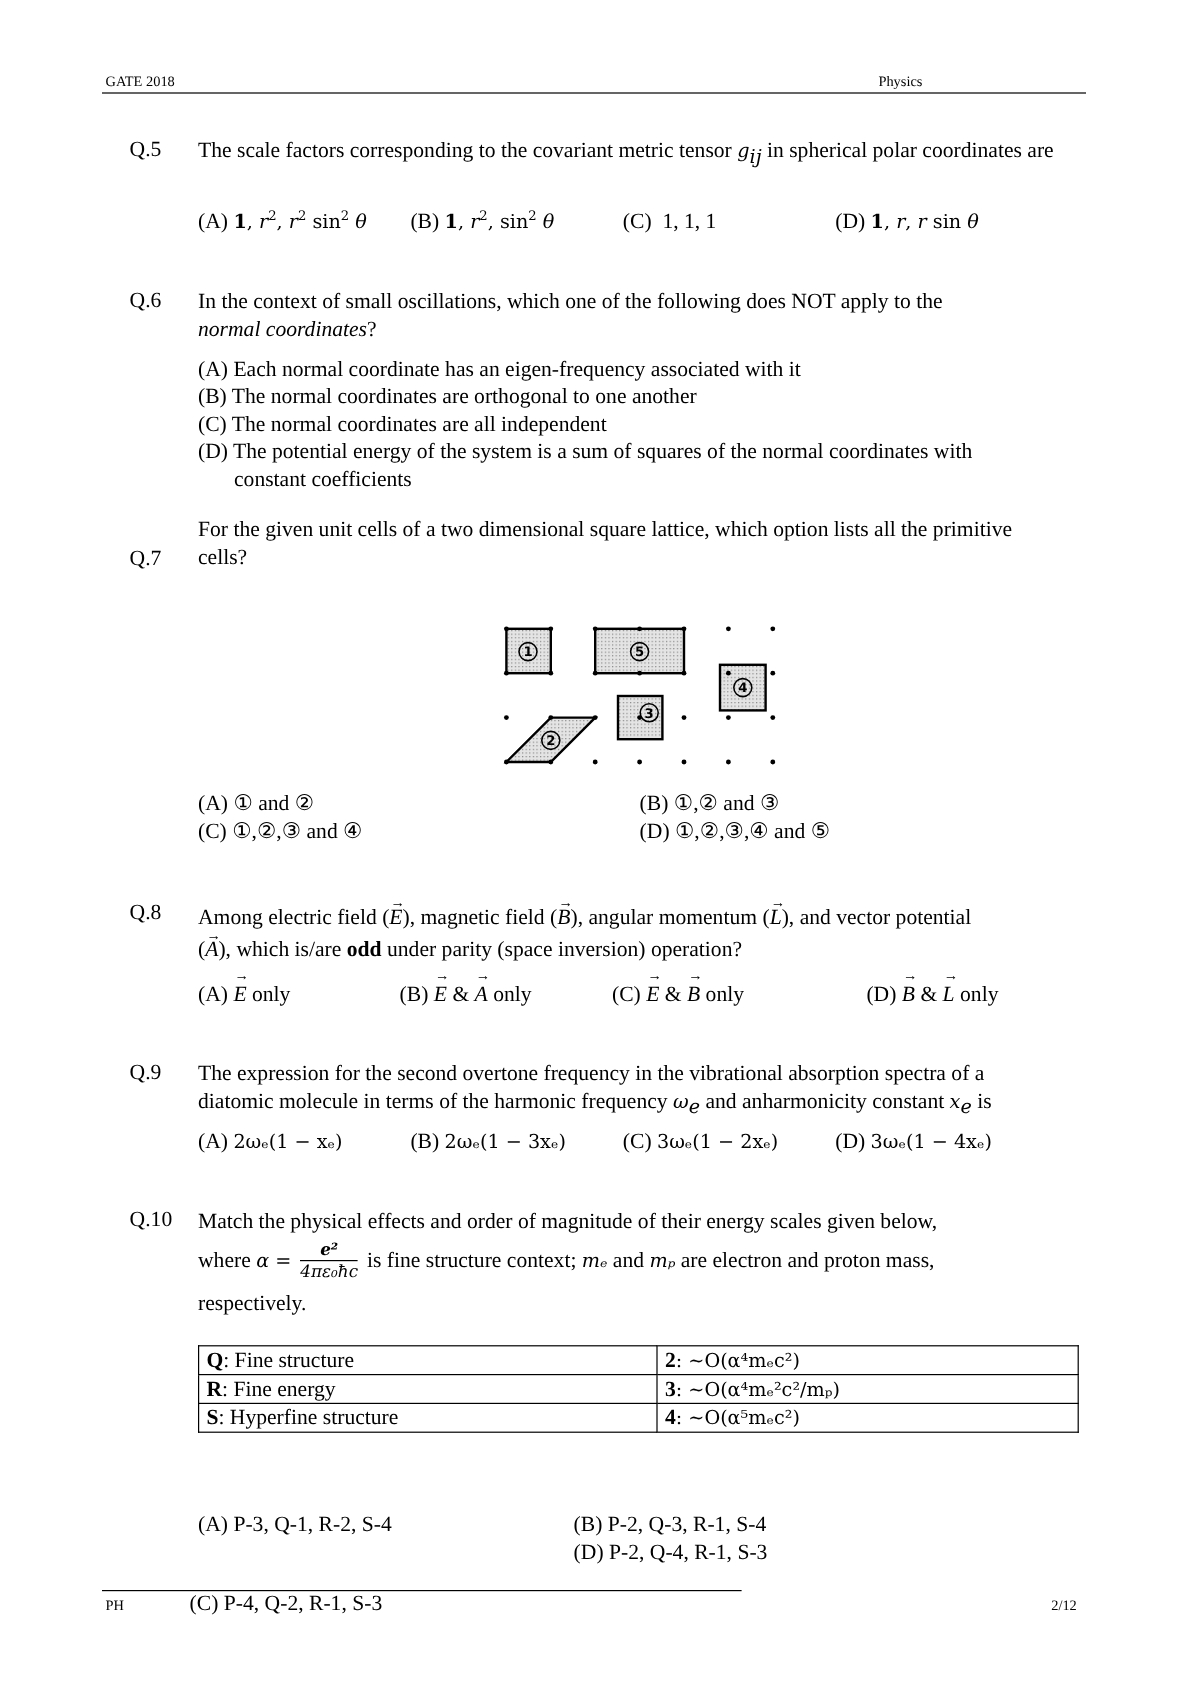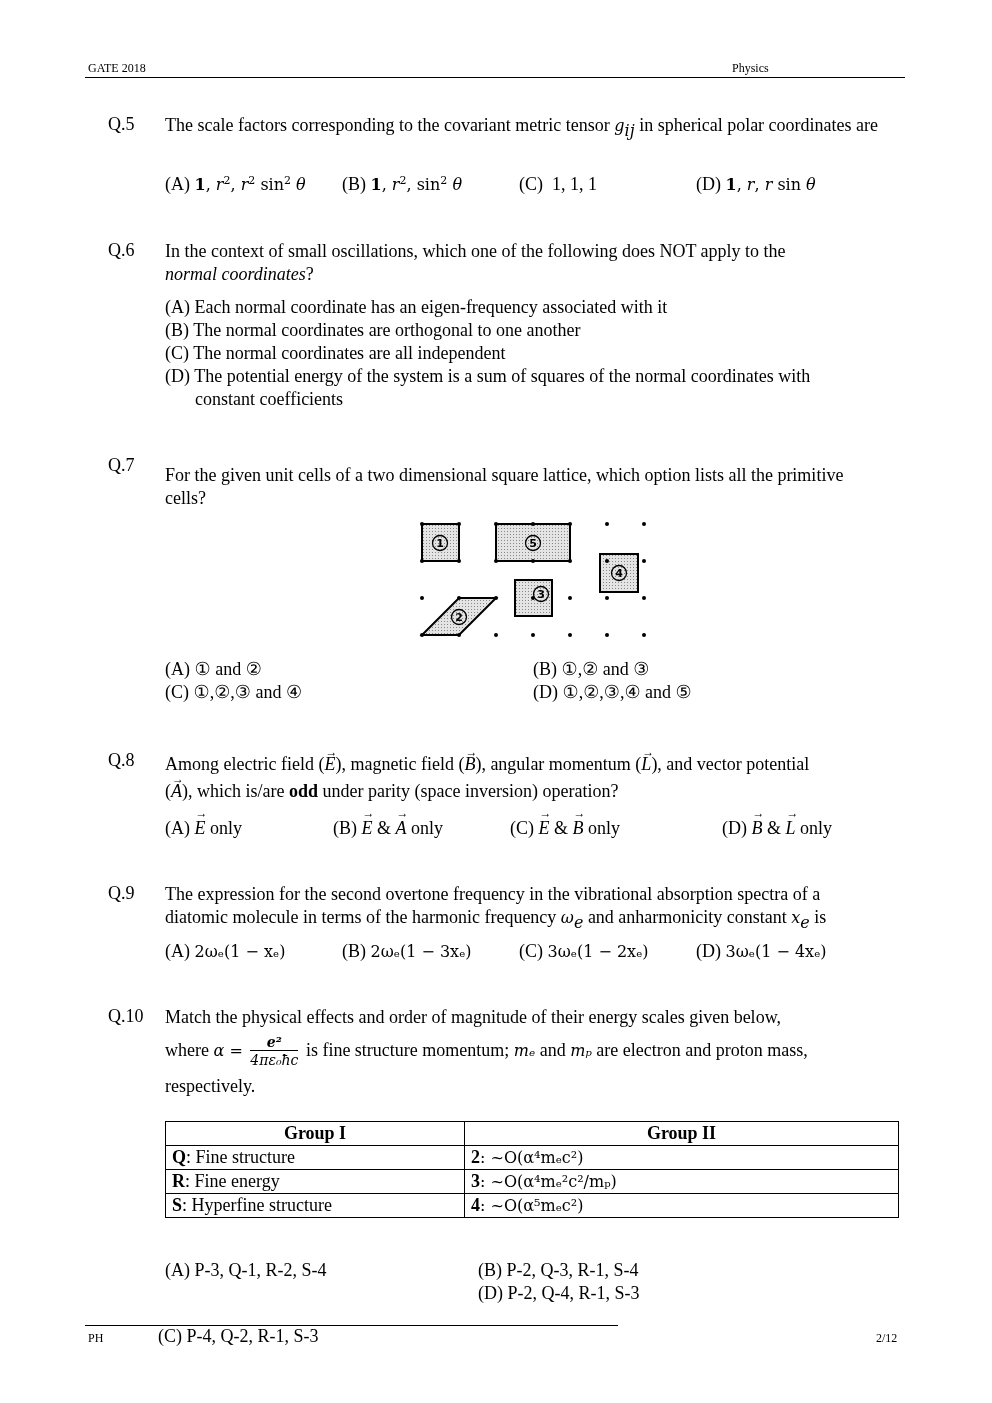--- a/index.html
+++ b/index.html
@@ -73,21 +73,21 @@
   </div>
   <div class="opt" style="left:165px; top:366px;">
     <span>(D)</span>
     <span>The potential energy of the system is a sum of squares of the normal coordinates with</span>
   </div>
   <div class="opt" style="left:195px; top:389px;">constant coefficients</div>
 </div>
 
 <div>
   <div class="qnum" style="top:455px;">Q.7</div>
-  <div class="qtext" style="top:464px; width:700px;">For the given unit cells of a two dimensional square lattice, which option lists all the primitive cells?</div>
+  <div class="qtext" style="top:430px; width:700px;">For the given unit cells of a two dimensional square lattice, which option lists all the primitive cells?</div>
 
   <svg class="abs" style="left:410px; top:512px;" width="250" height="136" viewBox="410 512 250 136">
     <defs>
       <pattern id="dots" width="3" height="3" patternUnits="userSpaceOnUse">
         <rect width="3" height="3" fill="#e4e4e4"></rect>
         <rect width="1" height="1" fill="#888"></rect>
       </pattern>
     </defs>
 
     <rect x="422" y="524" width="37" height="37" fill="url(#dots)" stroke="#000" stroke-width="2"></rect>
@@ -211,30 +211,26 @@
     <span>(D)</span>
     <span class="mr">3ωₑ(1 − 4xₑ)</span>
   </div>
 </div>
 
 <div>
   <div class="qnum" style="top:1006px;">Q.10</div>
   <div class="qtext" style="top:1006px;">Match the physical effects and order of magnitude of their energy scales given below,</div>
   <div class="opt" style="left:165px; top:1030px; line-height:40px;">
     <span>where </span><span class="m">α =</span>
-    <span class="frac"><span class="num">e²</span><span class="den">4πε₀ħc</span></span><span> is fine structure momentum; </span><span class="m">mₑ</span><span> and </span><span class="m">mₚ</span><span> are electron and proton mass,</span>
+    <span class="frac"><span class="num">e²</span><span class="den">4πε₀ħc</span></span><span> is fine structure context; </span><span class="m">mₑ</span><span> and </span><span class="m">mₚ</span><span> are electron and proton mass,</span>
   </div>
   <div class="opt" style="left:165px; top:1076px;">respectively.</div>
 
   <table class="match">
     <tbody>
-        <tr>
-      <th style="width:286px;">Group I</th>
-      <th>Group II</th>
-    </tr>
     <tr>
       <td><b>Q</b><span>: Fine structure</span></td>
       <td><b>2</b><span class="mr">: ~O(α⁴mₑc²)</span></td>
     </tr>
     <tr>
       <td><b>R</b><span>: Fine energy</span></td>
       <td><b>3</b><span class="mr">: ~O(α⁴mₑ²c²/mₚ)</span></td>
     </tr>
     <tr>
       <td><b>S</b><span>: Hyperfine structure</span></td>

